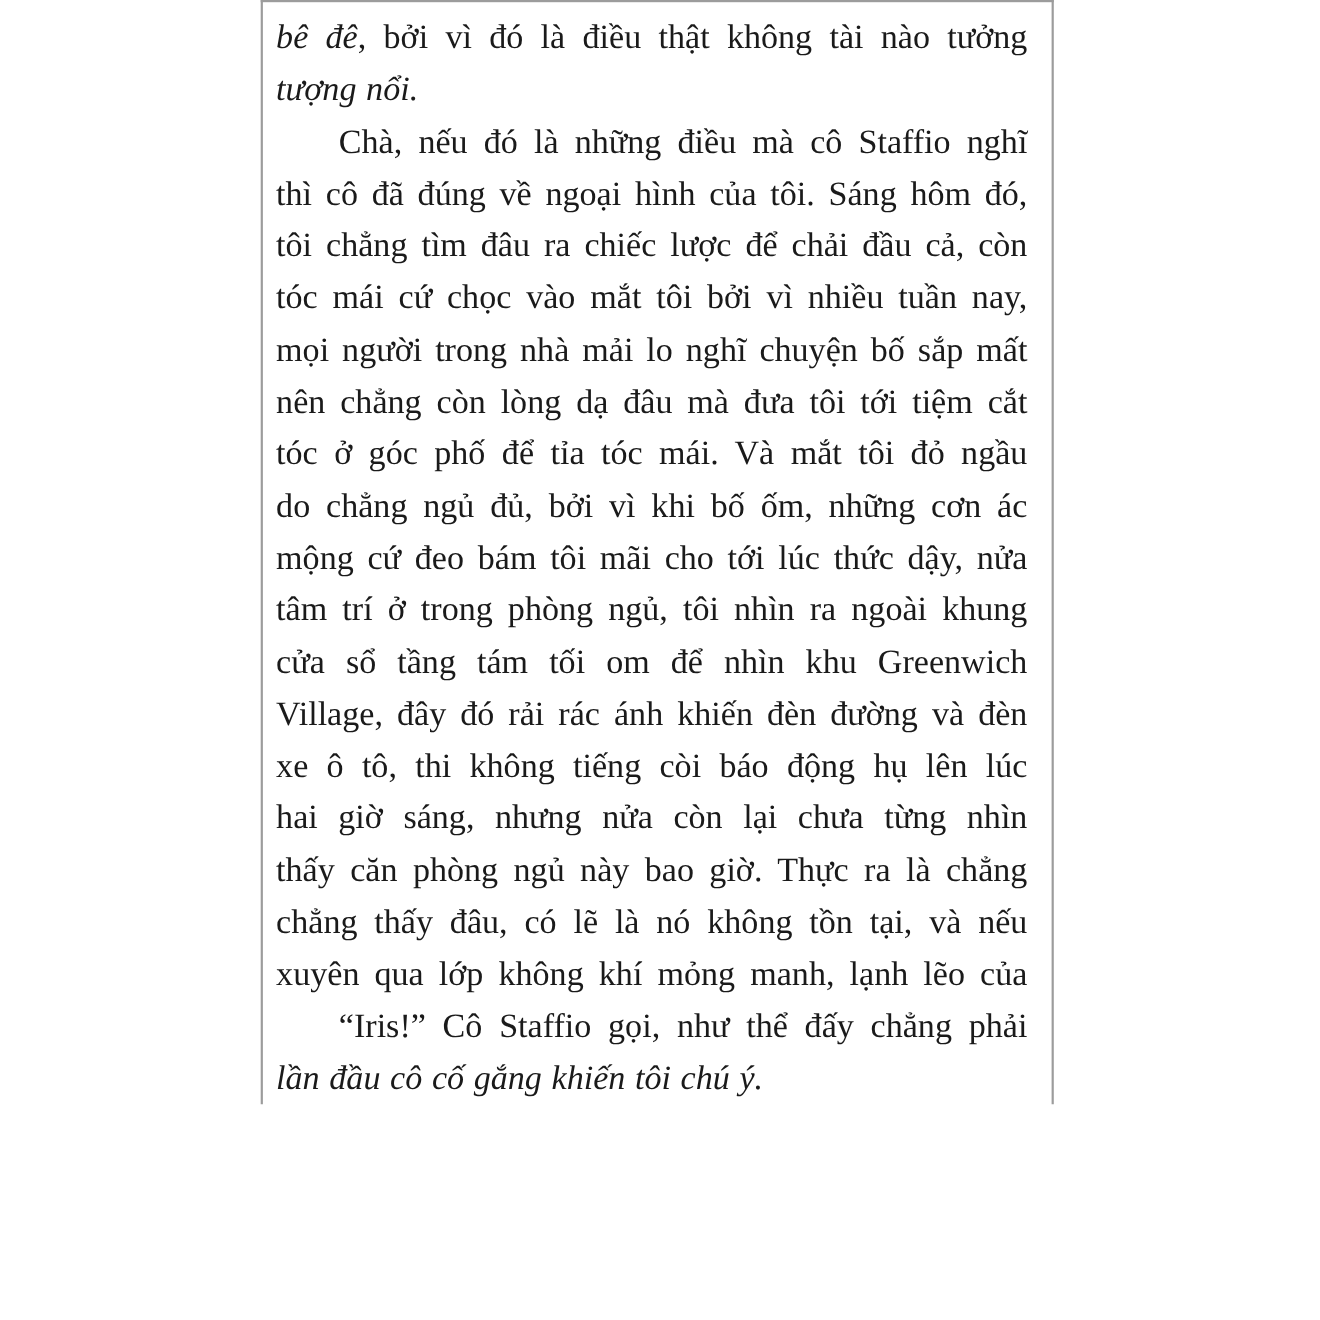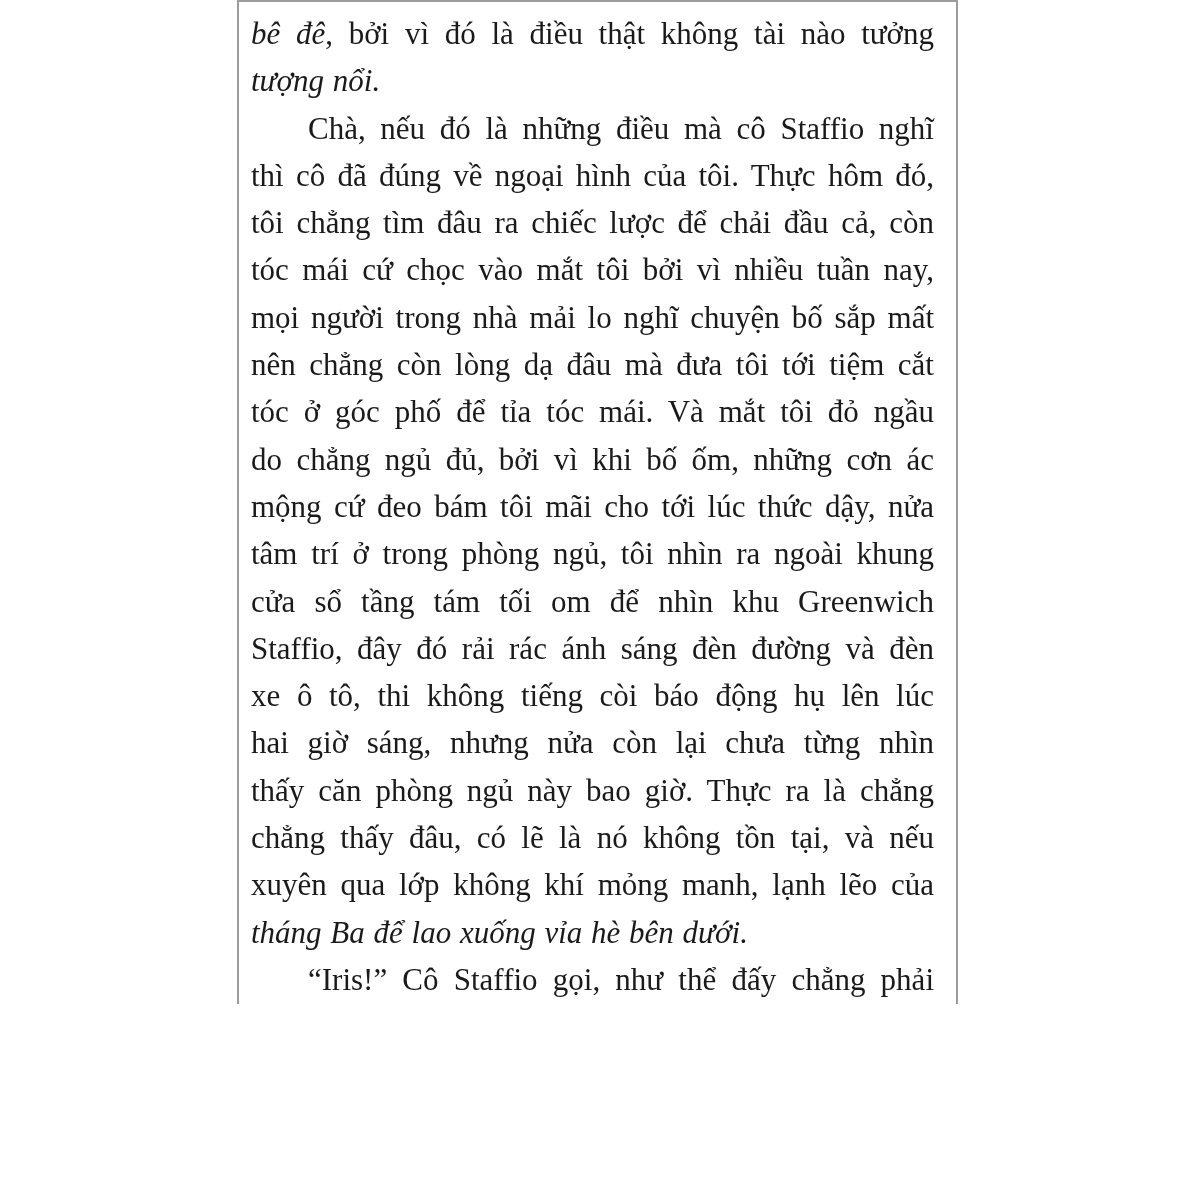--- a/index.html
+++ b/index.html
@@ -60,35 +60,34 @@
 </style>
 </head>
 <body>
 
 <div class="stage">
   <div class="page">
     <div class="text-block">
         <div class="line"><em>bê đê</em><span>, bởi vì đó là điều thật không tài nào tưởng</span></div>
         <div class="line end">tượng nổi.</div>
         <div class="line indent">Chà, nếu đó là những điều mà cô Staffio nghĩ</div>
-        <div class="line">thì cô đã đúng về ngoại hình của tôi. Thực hôm đó,</div>
+        <div class="line">thì cô đã đúng về ngoại hình của tôi. Sáng hôm đó,</div>
         <div class="line">tôi chẳng tìm đâu ra chiếc lược để chải đầu cả, còn</div>
         <div class="line">tóc mái cứ chọc vào mắt tôi bởi vì nhiều tuần nay,</div>
         <div class="line">mọi người trong nhà mải lo nghĩ chuyện bố sắp mất</div>
         <div class="line">nên chẳng còn lòng dạ đâu mà đưa tôi tới tiệm cắt</div>
         <div class="line">tóc ở góc phố để tỉa tóc mái. Và mắt tôi đỏ ngầu</div>
         <div class="line">do chẳng ngủ đủ, bởi vì khi bố ốm, những cơn ác</div>
         <div class="line">mộng cứ đeo bám tôi mãi cho tới lúc thức dậy, nửa</div>
         <div class="line">tâm trí ở trong phòng ngủ, tôi nhìn ra ngoài khung</div>
         <div class="line">cửa sổ tầng tám tối om để nhìn khu Greenwich</div>
-        <div class="line">Staffio, đây đó rải rác ánh sáng đèn đường và đèn</div>
+        <div class="line">Village, đây đó rải rác ánh khiến đèn đường và đèn</div>
         <div class="line">xe ô tô, thi không tiếng còi báo động hụ lên lúc</div>
         <div class="line">hai giờ sáng, nhưng nửa còn lại chưa từng nhìn</div>
         <div class="line">thấy căn phòng ngủ này bao giờ. Thực ra là chẳng</div>
         <div class="line">chẳng thấy đâu, có lẽ là nó không tồn tại, và nếu</div>
         <div class="line">xuyên qua lớp không khí mỏng manh, lạnh lẽo của</div>
-        <div class="line end">tháng Ba để lao xuống vỉa hè bên dưới.</div>
         <div class="line indent">“Iris!” Cô Staffio gọi, như thể đấy chẳng phải</div>
         <div class="line end">lần đầu cô cố gắng khiến tôi chú ý.</div>
       </div>
     <div class="page-number">8</div>
   </div>
 </div>
 
 </body></html>

